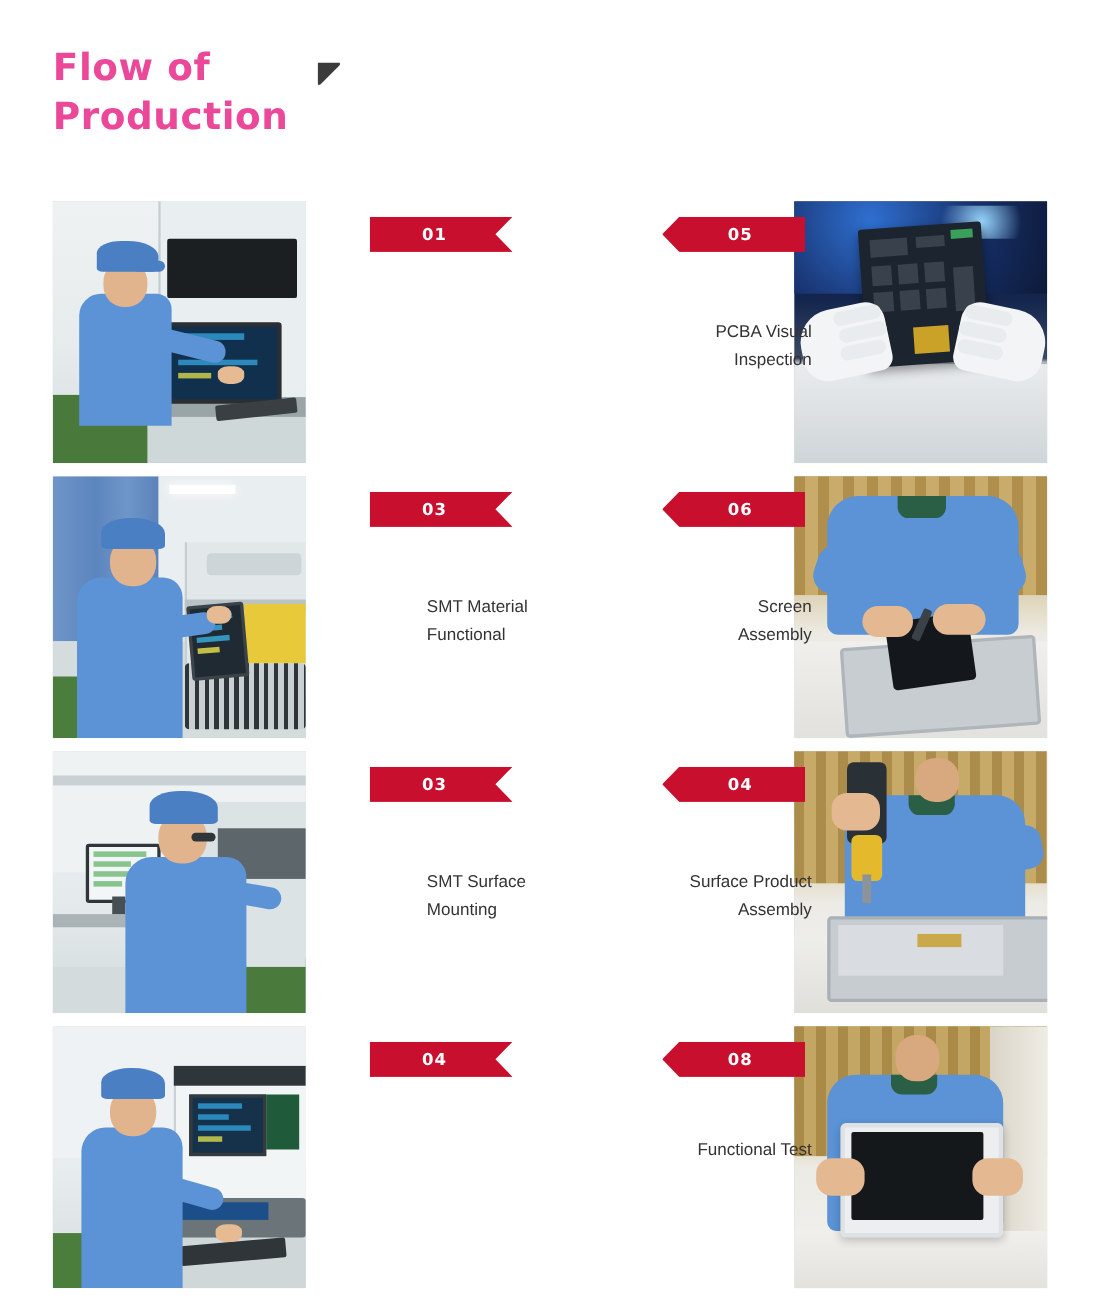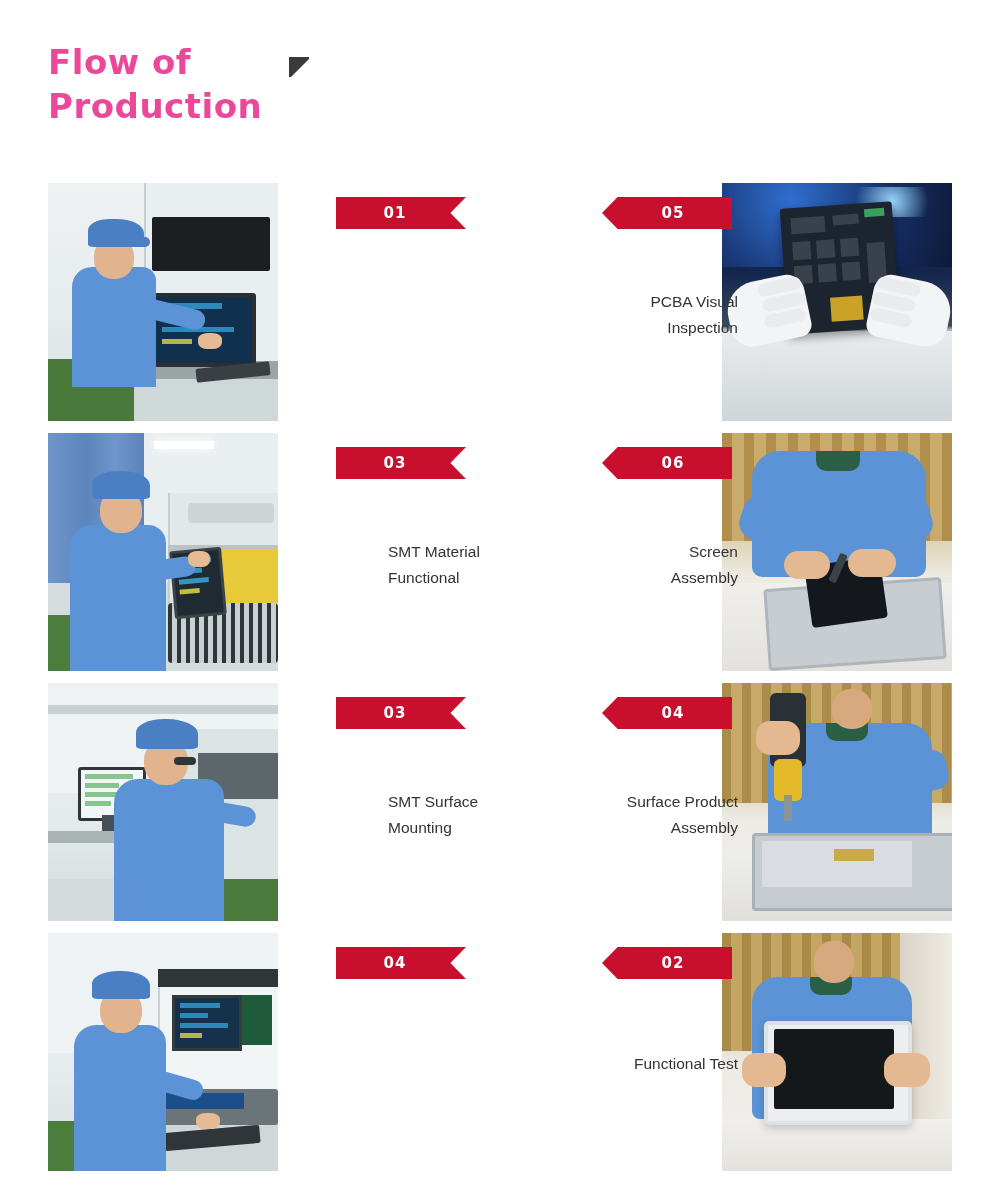--- a/index.html
+++ b/index.html
@@ -120,21 +120,21 @@
     width: 200px;
     font-size: 15.5px;
     line-height: 26px;
     color: #333333;
     white-space: pre-line;
   }
   .cell.left .steplabel  { left: 82px; top: 106px; text-align: left; }
   .cell.right .steplabel { left: 2px;  top: 106px; text-align: right; width: 198px; }
 
   .cell.left .steplabel.single  { top: 118px; }
-  .cell.right .steplabel.single { top: 118px; }
+  .cell.right .steplabel.single { top: 100px; }
 
   
   .ph { position: absolute; inset: 0; }
   .ph div, .ph span { position: absolute; }
   .face  { background: #e2b48d; border-radius: 45%; }
 
   
   .s1 { background: linear-gradient(180deg,#eef2f3 0%, #e6ebec 55%, #d7e0e2 100%); }
   .s1 .machine { left: 96px; top: 0; width: 134px; height: 210px; background: #e9eef0; border-left: 2px solid #c4cdd1; }
   .s1 .monitor-top { left: 104px; top: 34px; width: 118px; height: 54px; background: #1c1f22; border-radius: 2px; }
@@ -519,21 +519,21 @@
             <div class="body"></div>
             <div class="collar"></div>
             <div class="face"></div>
             <div class="dev"></div>
             <div class="devscr"></div>
             <div class="handl"></div>
             <div class="handr"></div>
           </div>
         </div>
         <div class="stepinfo">
-          <div class="banner">02</div>
+          <div class="banner">08</div>
           <div class="steplabel single">Functional Test</div>
         </div>
       </div>
 
     </div>
 
   </div>
 </div>
 
 </body></html>

